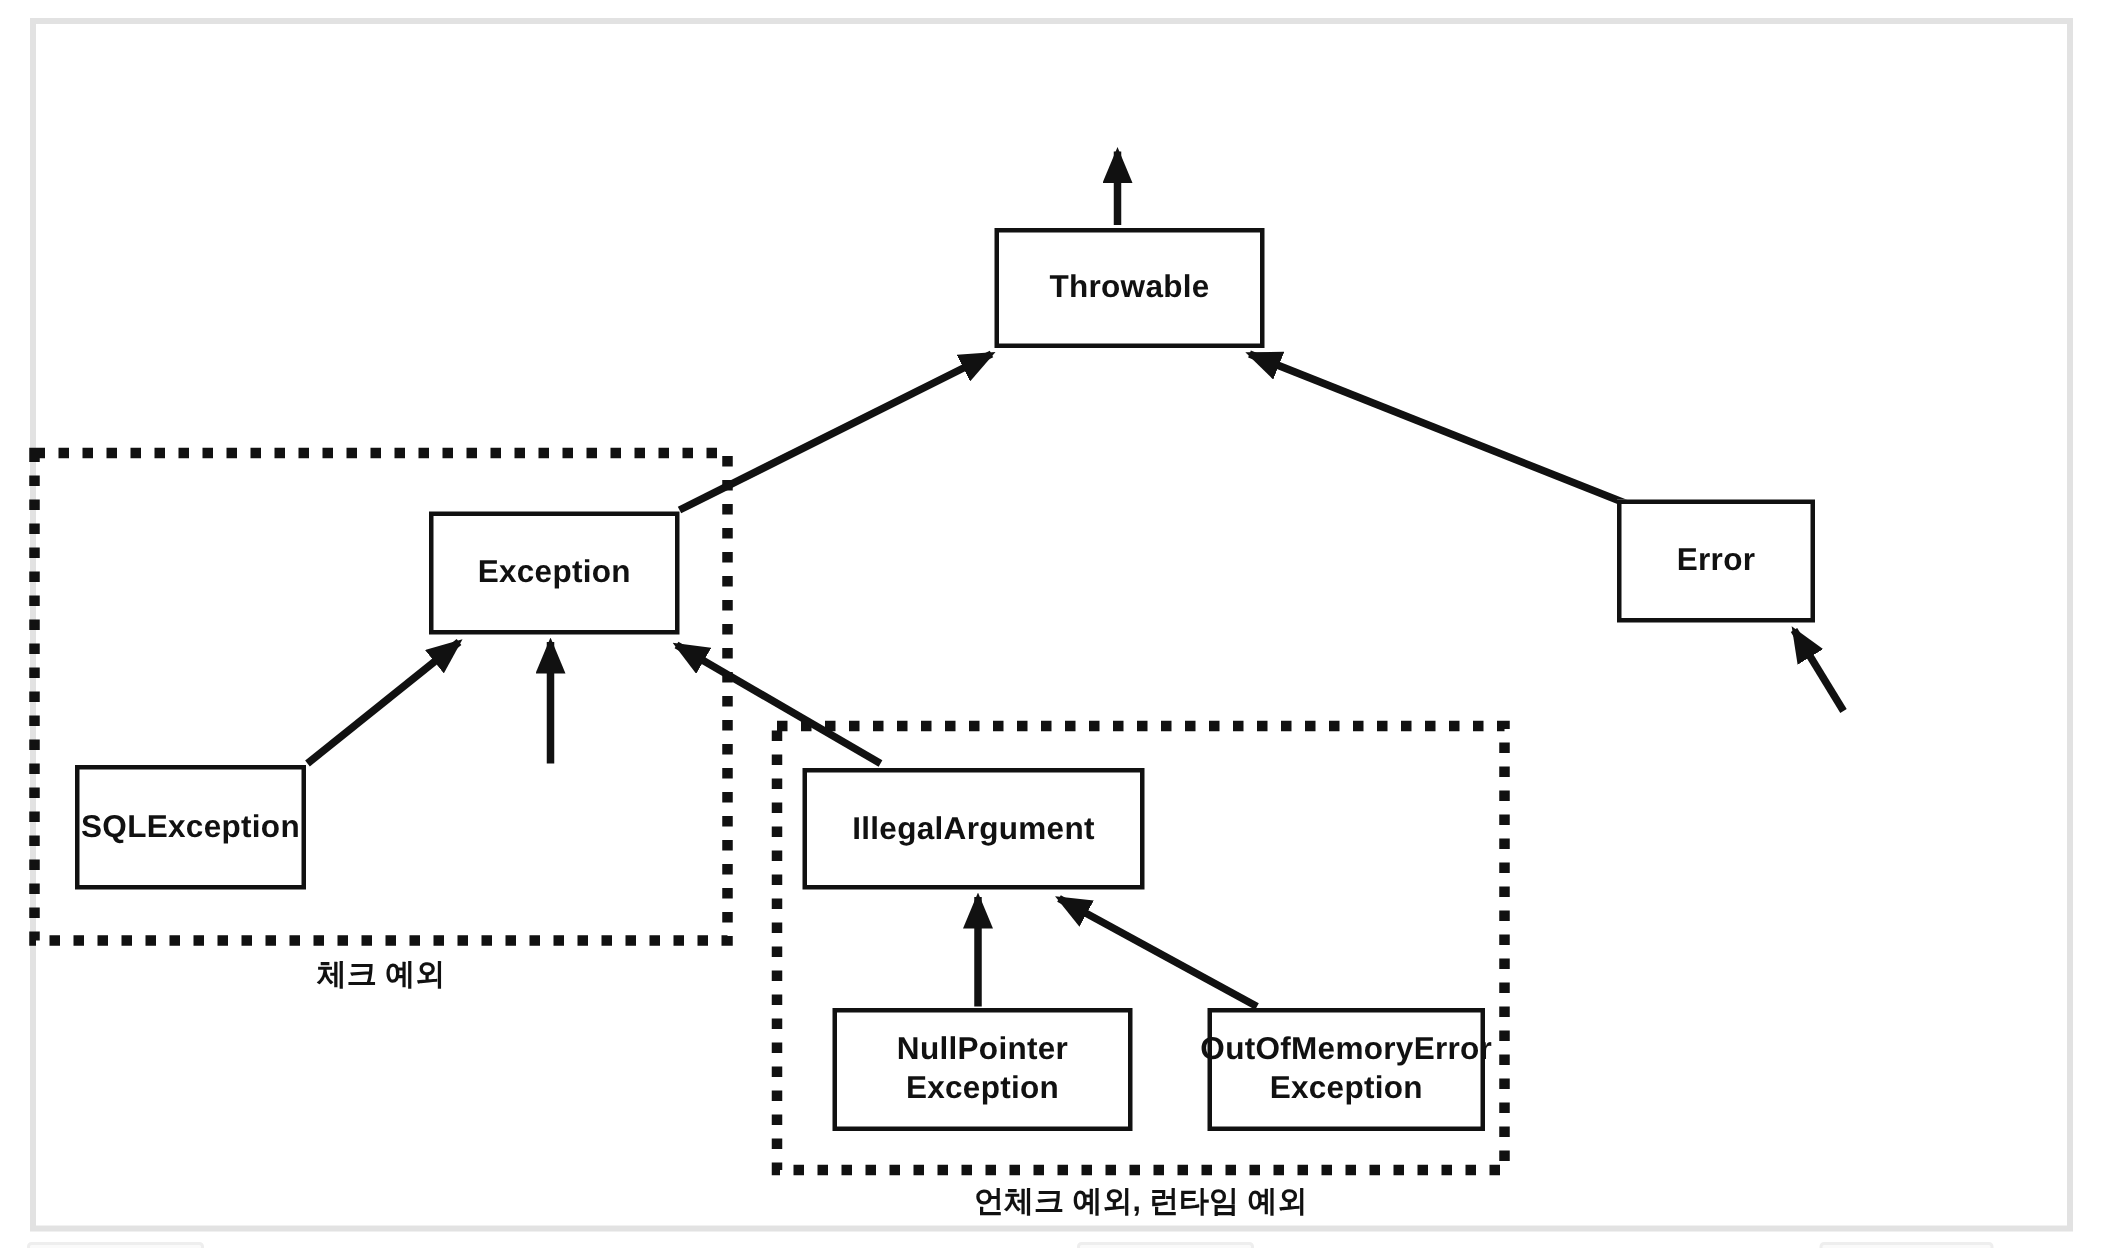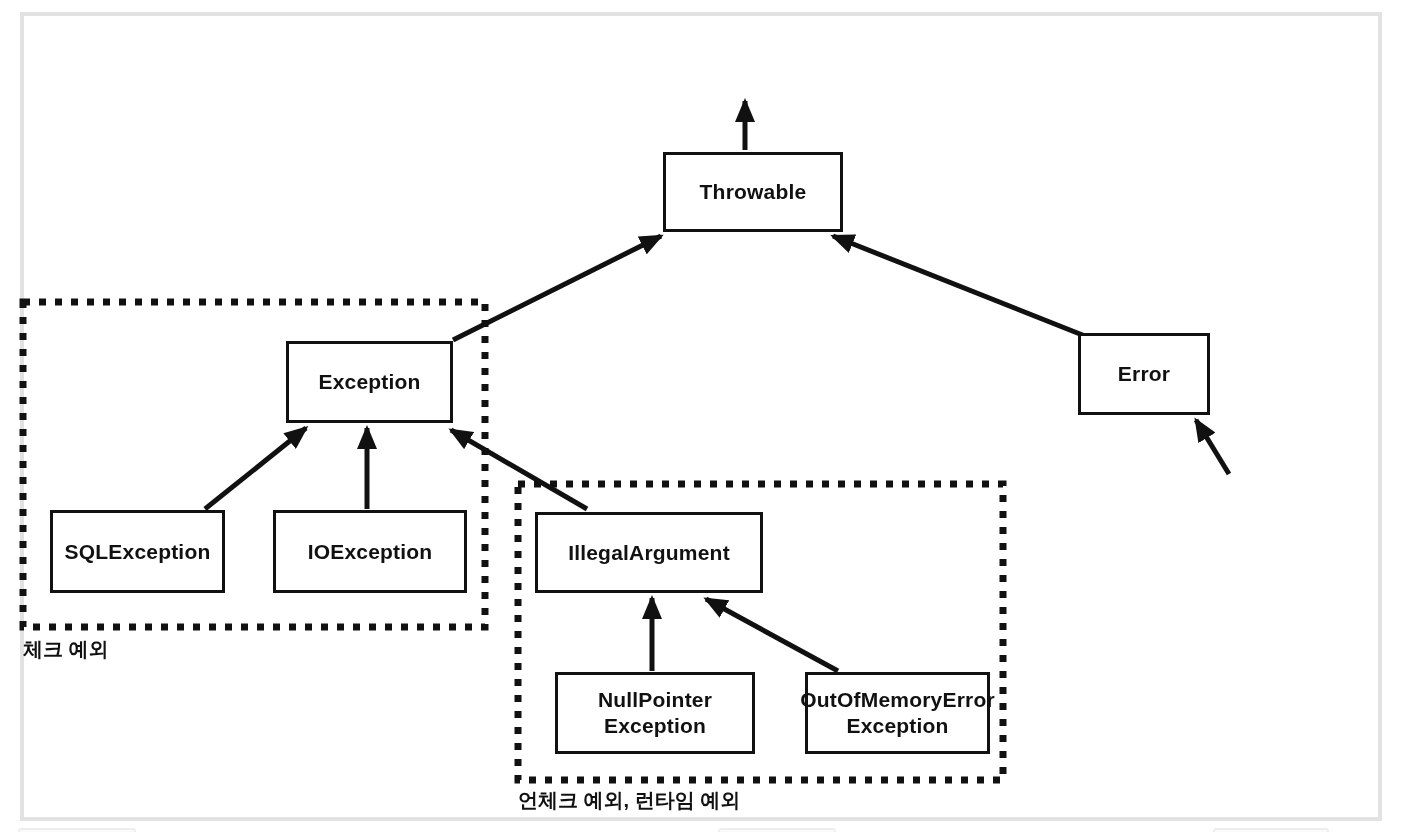--- a/index.html
+++ b/index.html
@@ -45,30 +45,30 @@
     text-align: center;
     font-weight: bold;
     font-size: 21px;
     color: #111111;
     line-height: 1.22;
     letter-spacing: 0.2px;
   }
   .node-object          { left: 663px; top: 16px;  width: 164px; height: 80px; }
   .node-throwable       { left: 663px; top: 152px; width: 180px; height: 80px; }
   .node-exception       { left: 286px; top: 341px; width: 167px; height: 82px; }
-  .node-sqlexception    { left: 50px;  top: 510px; width: 175px; height: 83px; }
+  .node-sqlexception    { left: 50px;  top: 510px; width: 154px; height: 83px; }
   .node-ioexception     { left: 273px; top: 510px; width: 194px; height: 83px; }
   .node-runtime         { left: 535px; top: 512px; width: 228px; height: 81px; }
   .node-nullpointer     { left: 555px; top: 672px; width: 200px; height: 82px; }
   .node-illegalargument { left: 805px; top: 672px; width: 185px; height: 82px; }
   .node-error           { left: 1078px; top: 333px; width: 132px; height: 82px; }
   .node-oom             { left: 1137px; top: 475px; width: 246px; height: 83px; }
   .group-caption {
     position: absolute;
-    text-align: left;
+    text-align: center;
     font-weight: 600;
     font-size: 20px;
     color: #111111;
   }
   .caption-checked   { left: 23px;  top: 636px; width: 462px; }
   .caption-unchecked { left: 518px; top: 787px; width: 485px; }
   .cropped-sliver {
     position: absolute;
     height: 12px;
     border: 2px solid #eeeeee;
@@ -114,23 +114,20 @@
   </div>
 
   <div class="node node-exception">
     <span>Exception</span>
   </div>
 
   <div class="node node-sqlexception">
     <span>SQLException</span>
   </div>
 
-  <div class="node node-ioexception">
-    <span>IOException</span>
-  </div>
 
   <div class="node node-runtime">
     <span>IllegalArgument</span>
   </div>
 
   <div class="node node-nullpointer">
     <span>NullPointer</span>
     <span>Exception</span>
   </div>
 

